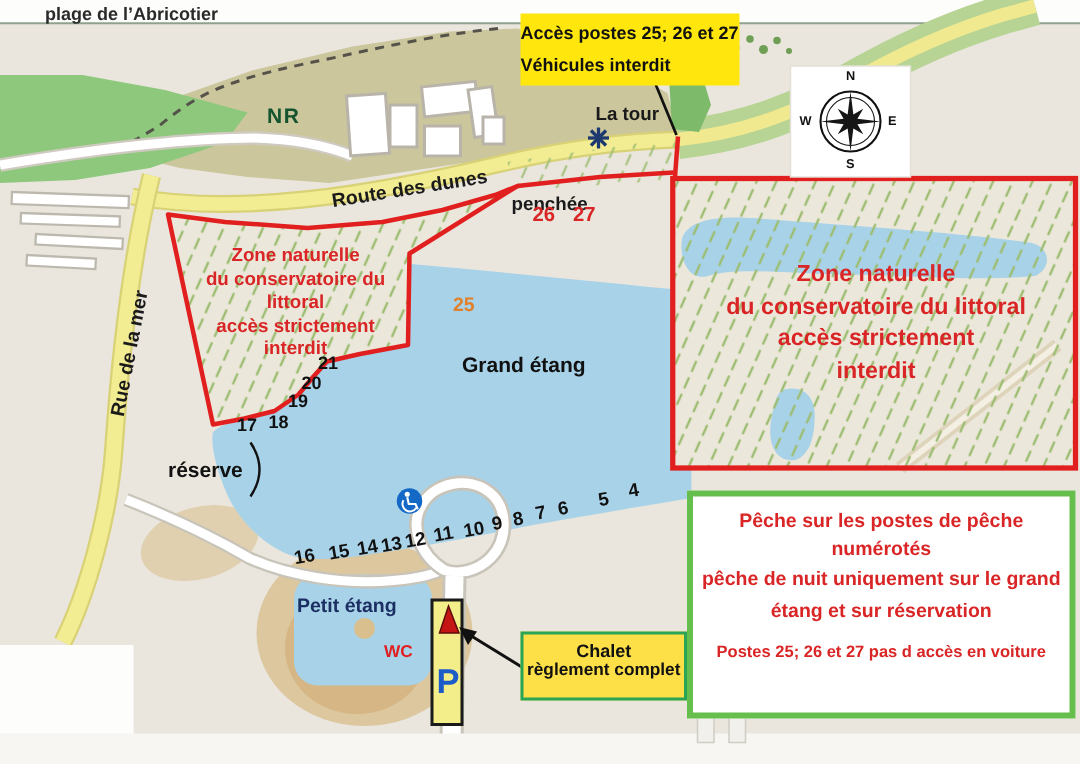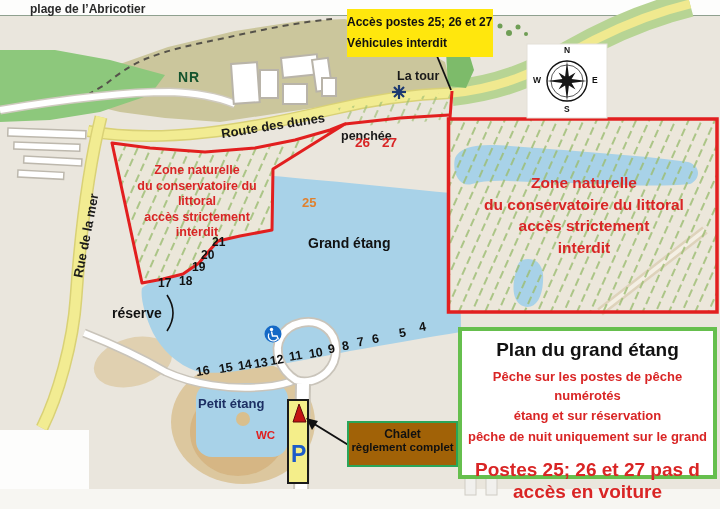--- a/index.html
+++ b/index.html
@@ -21,29 +21,29 @@
   .p25{color:var(--orange_25,#e0812e);font-size:13px;}
   .p2627{color:var(--zone_text_red,#d92525);font-size:13.5px;}
   .etang-lbl{font-size:14px;color:#111;}
   .petit-lbl{font-size:13px;color:#1c2f63;}
   .wc-lbl{font-size:11.5px;color:#e02020;}
   .reserve-lbl{font-size:14px;color:#111;}
   .pbox{position:absolute;box-sizing:border-box;}
   .access-box{left:347px;top:9px;width:146px;height:48px;background:var(--warning_yellow,#ffe70d);
               text-align:left;font-weight:bold;font-size:12px;color:#111;padding-top:6px;}
   .access-box .l2{margin-top:7px;}
-  .chalet-box{left:347px;top:421px;width:111px;height:46px;background:#a16207;
+  .chalet-box{left:347px;top:421px;width:111px;height:46px;background:#fde047;
               border:2.5px solid var(--chalet_border,#2aa558);text-align:center;
               font-weight:bold;font-size:12px;color:#111;padding-top:4px;}
   .chalet-box .l2{margin-top:0;font-size:11.5px;}
   .info-box{left:458px;top:327px;width:259px;height:152px;background:#ffffff;
             border:4px solid var(--info_border,#66bf4d);text-align:center;}
   .info-title{font-size:19px;font-weight:bold;color:#111;margin-top:8px;}
   .info-rule{font-size:13px;font-weight:bold;line-height:18.5px;margin-top:2px;}
-  .info-rule4{font-size:19px;font-weight:bold;margin-top:13px;}
+  .info-rule4{font-size:11px;font-weight:bold;margin-top:13px;}
   .compass-letter{font-size:8.5px;font-weight:bold;color:#111;}
   .p-lbl{font-size:23px;color:var(--parking_blue,#1d5cc8);font-weight:bold;}
 </style>
 </head>
 <body>
 
 <div class="stage">
 
   <svg class="map-art" width="720" height="509" viewBox="0 0 720 509">
     <defs>
@@ -233,20 +233,19 @@
   <span class="lbl compass-letter" style="left:564px;top:105px;">S</span>
   <span class="lbl compass-letter" style="left:533px;top:76px;">W</span>
   <span class="lbl compass-letter" style="left:592px;top:76px;">E</span>
 
   <div class="pbox chalet-box">
     <div>Chalet</div>
     <div class="l2">règlement complet</div>
   </div>
 
   <div class="pbox info-box">
-    <div class="info-title">Plan du grand étang</div>
     <div class="info-rule red" style="margin-top:7px;">Pêche sur les postes de pêche numérotés</div>
+    <div class="info-rule red">pêche de nuit uniquement sur le grand</div>
     <div class="info-rule red">étang  et sur réservation</div>
-    <div class="info-rule red">pêche de nuit uniquement sur le grand</div>
     <div class="info-rule4 red">Postes 25; 26 et 27 pas d accès en voiture</div>
   </div>
 
 </div>
 
 </body></html>

